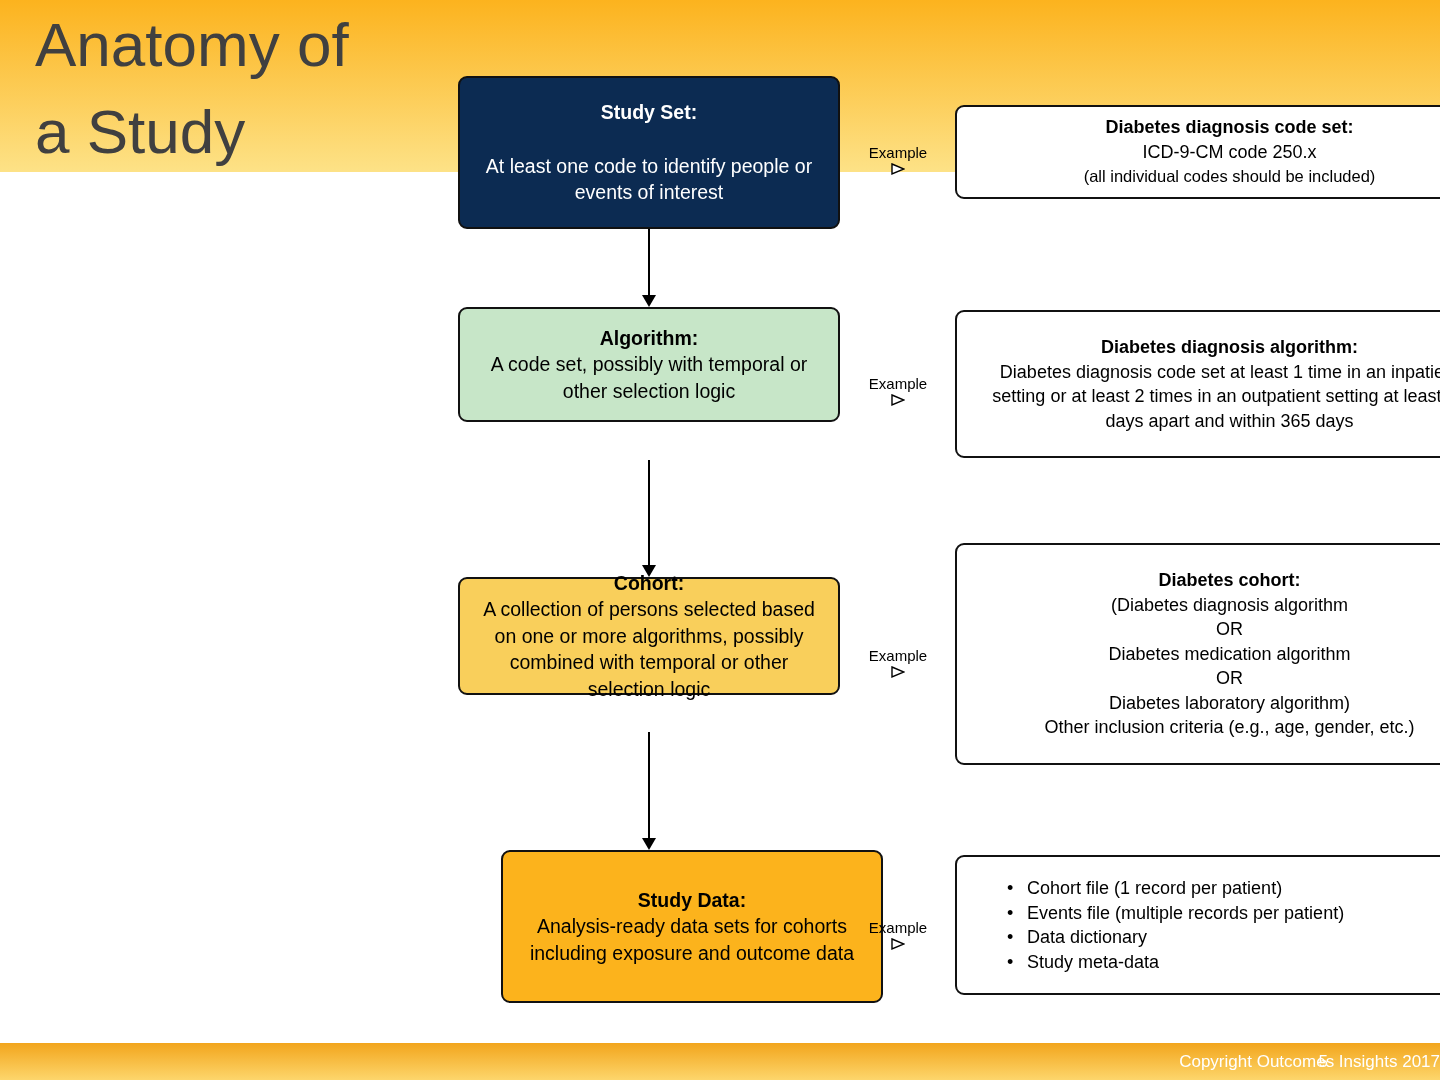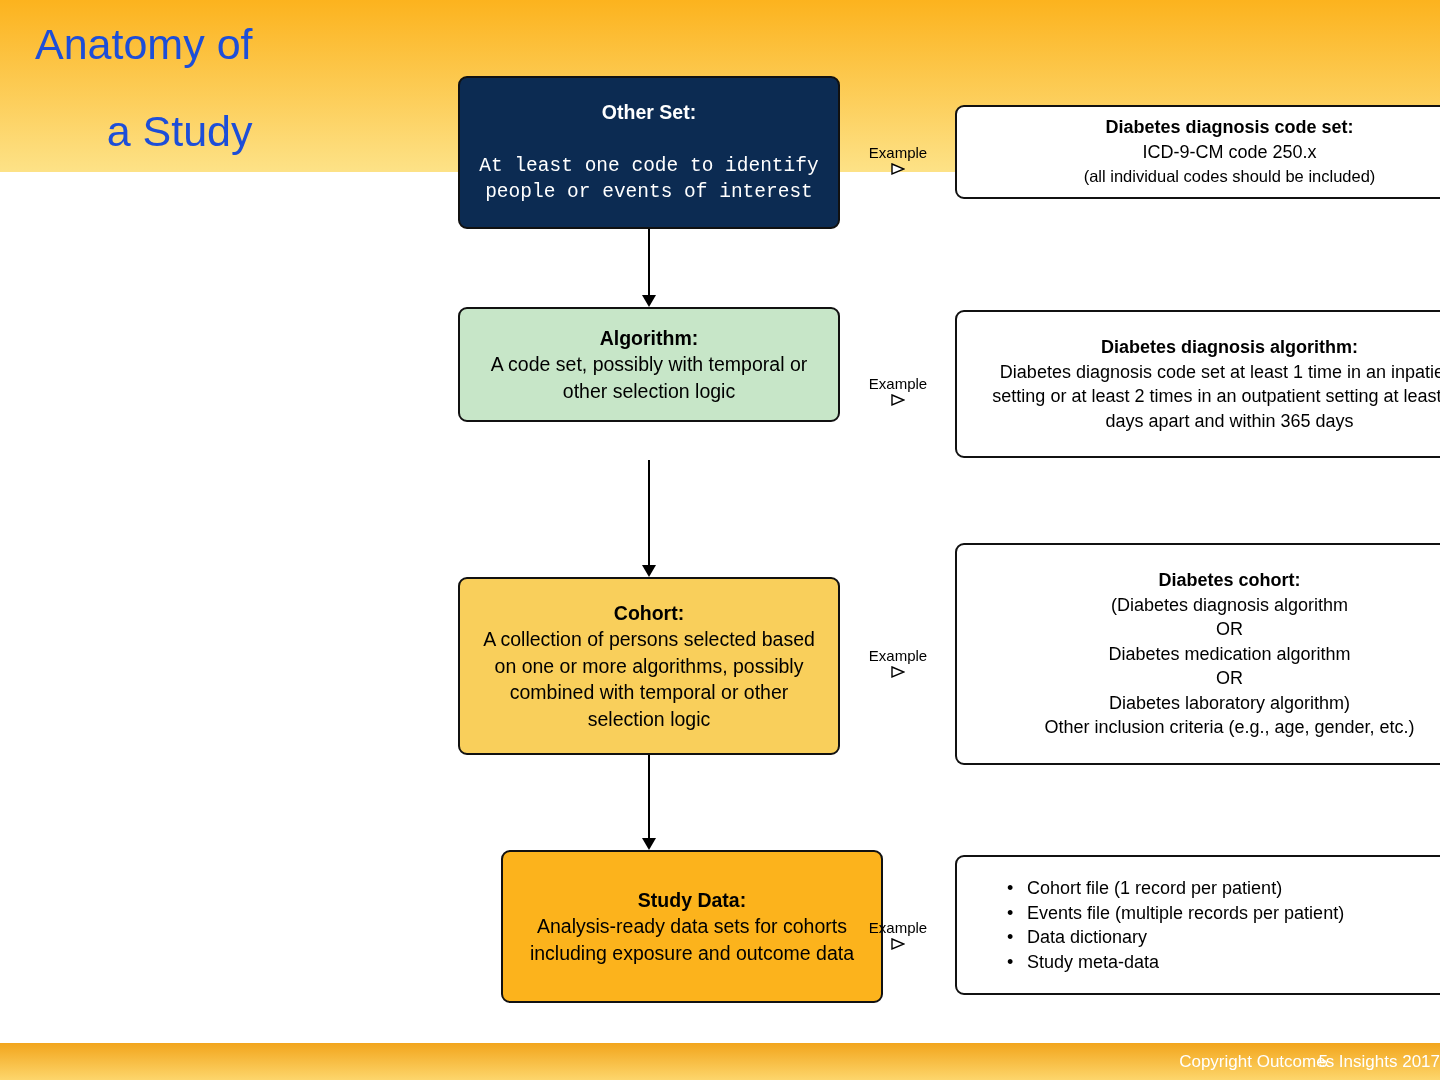--- a/index.html
+++ b/index.html
@@ -15,49 +15,48 @@
   .header-band {
     position: absolute;
     top: 0; left: 0;
     width: 1440px; height: 172px;
     background: linear-gradient(to bottom, var(--header-top, #fcb31e), var(--header-bottom, #fde287));
     z-index: 0;
   }
   .slide-title {
     position: absolute;
     left: 35px; top: 1px;
-    font-size: 43px;
+    font-size: 62px;
     font-weight: 400;
-    color: #1d4ed8;
+    color: #404040;
     line-height: 87px;
     z-index: 2;
-    text-align: right;
   }
   
   .node {
     position: absolute;
     left: 458px;
     width: 382px;
     border: 2px solid var(--box-border, #111);
     border-radius: 9px;
     display: flex;
     flex-direction: column;
     justify-content: center;
     text-align: center;
     padding: 8px 10px;
     z-index: 2;
     font-size: 19.5px;
     line-height: 26.5px;
     color: #000;
   }
   .node-title { font-weight: 700; }
   .node-code-set   { top: 76px;  height: 153px; background: var(--code-set-bg, #0c2b52); color: var(--code-set-text, #fff); }
-  .node-code-set .node-body { margin-top: 27px; font-family: Liberation Mono, monospace; }
+  .node-code-set .node-body { margin-top: 27px; }
   .node-algorithm  { top: 307px; height: 115px; background: var(--algorithm-bg, #c7e6c8); }
-  .node-cohort     { top: 577px; height: 178px; background: var(--cohort-bg, #f9cf5b); justify-content: center; }
+  .node-cohort     { top: 577px; height: 118px; background: var(--cohort-bg, #f9cf5b); justify-content: center; }
   .node-study-data { top: 850px; height: 153px; background: var(--study-data-bg, #fcb31c); margin-left: 43px; }
   
   .vline {
     position: absolute;
     left: 648px;
     width: 2px;
     background: #000;
     z-index: 1;
   }
   .vhead {
@@ -142,21 +141,21 @@
 <div class="slide">
 
   <div class="header-band"></div>
 
   <h1 class="slide-title">
     <span style="display:block">Anatomy of</span>
     <span style="display:block">a Study</span>
   </h1>
 
   <div class="node node-code-set">
-    <div class="node-title">Other Set:</div>
+    <div class="node-title">Study Set:</div>
     <div class="node-body">At least one code to identify people or events of interest</div>
   </div>
 
   <div class="node node-algorithm">
     <div class="node-title">Algorithm:</div>
     <div class="node-body">A code set, possibly with temporal or other selection logic</div>
   </div>
 
   <div class="node node-cohort">
     <div class="node-title">Cohort:</div>

